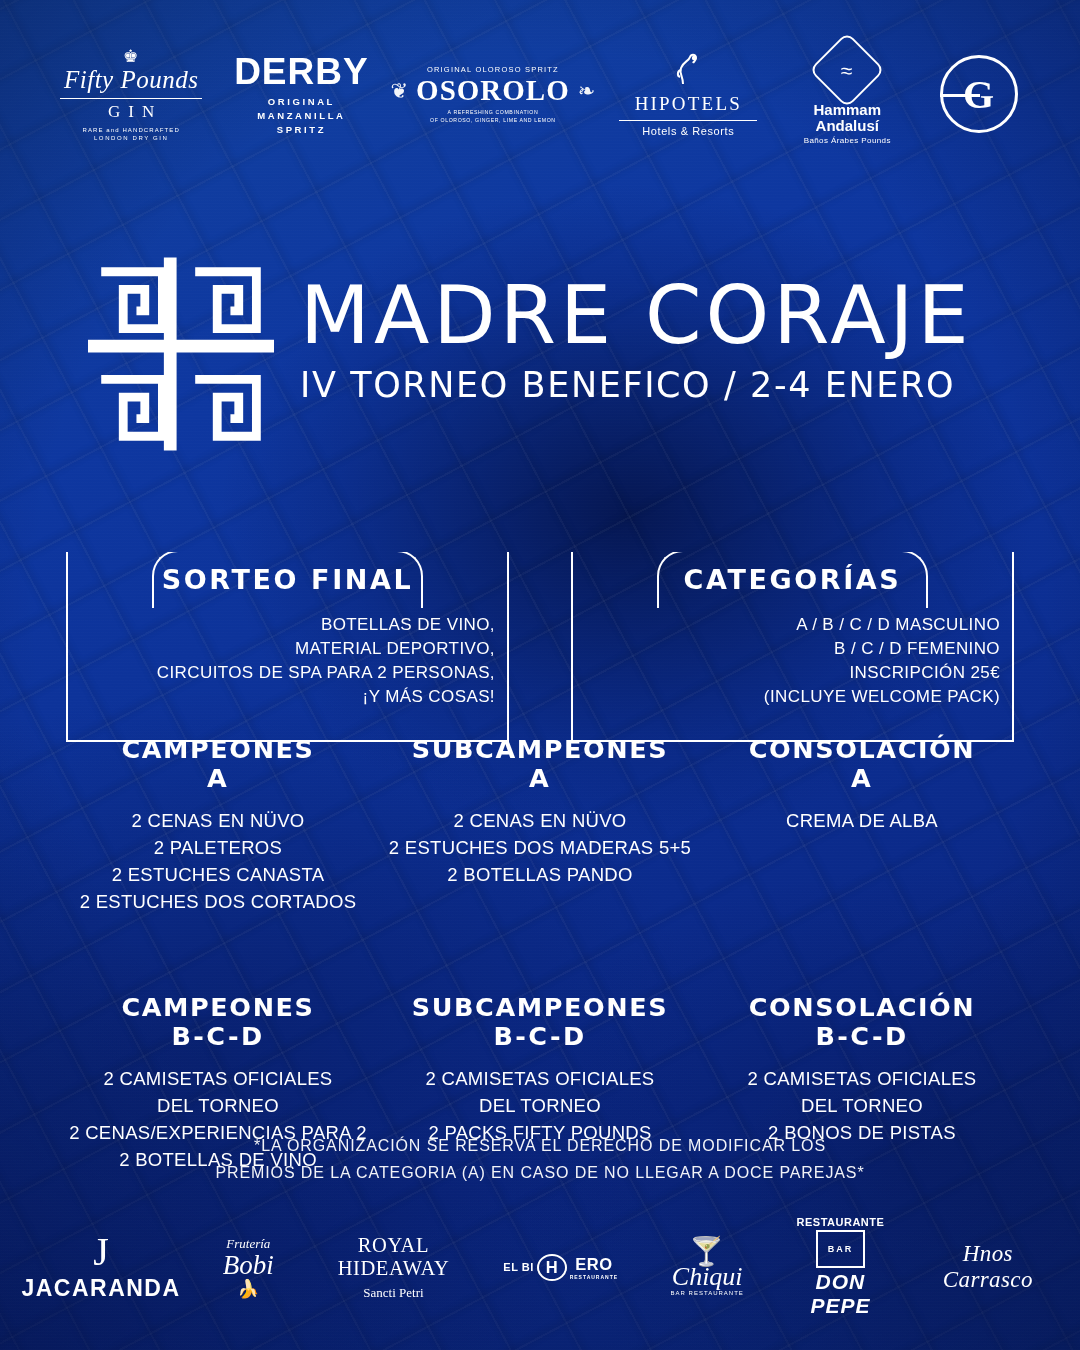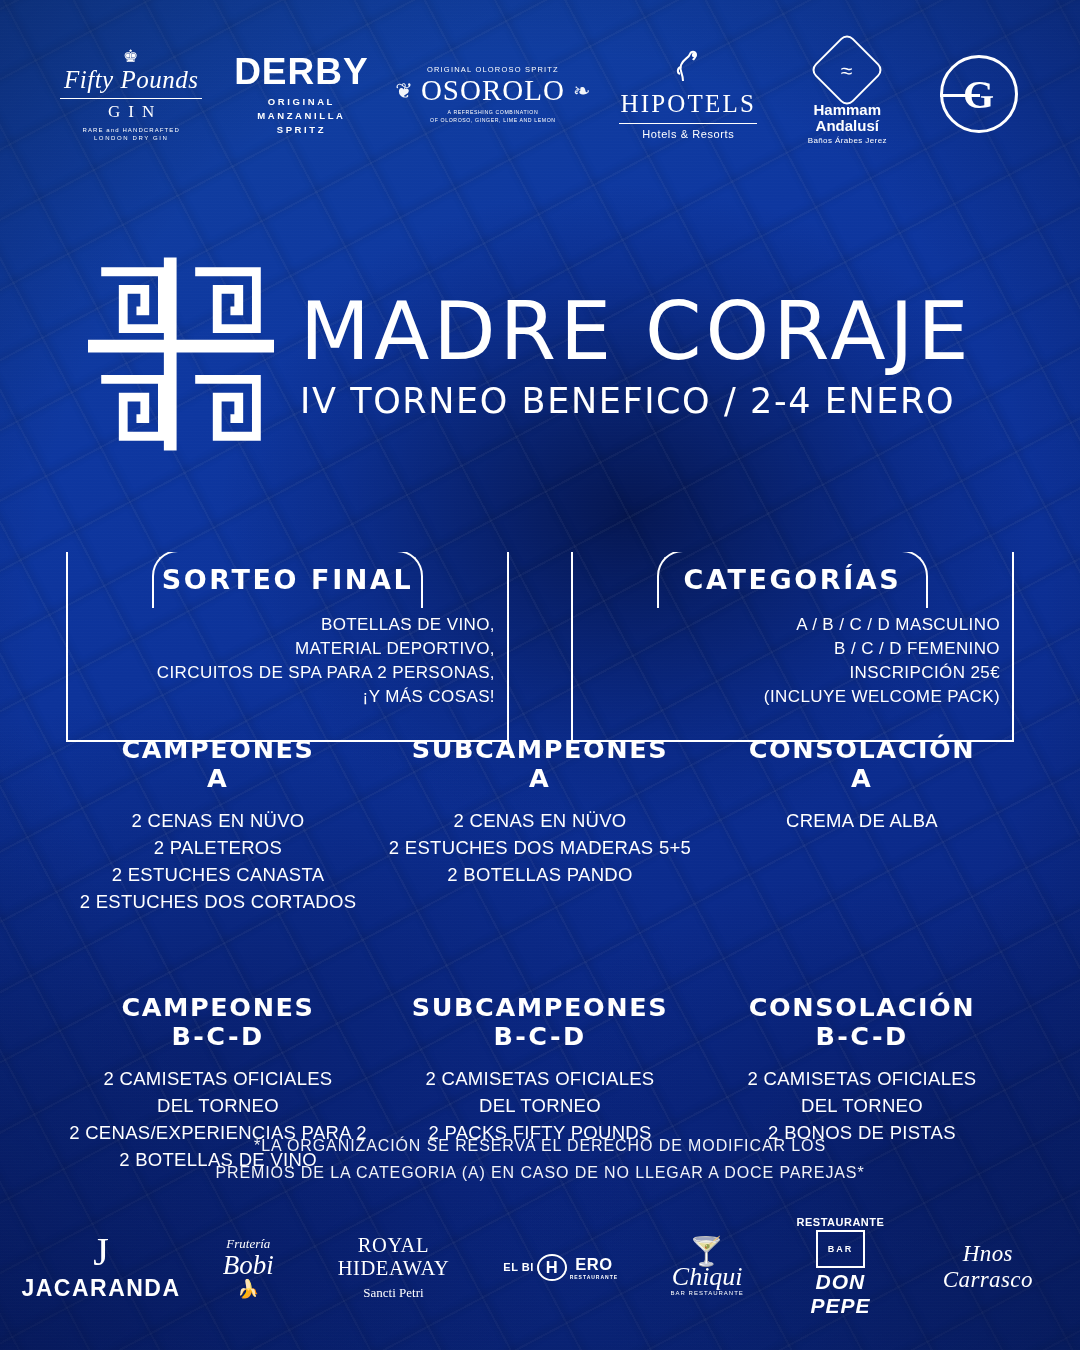--- a/index.html
+++ b/index.html
@@ -86,28 +86,28 @@
 
   .sp-derby { width: 130px; }
   .sp-derby .nm { font-size: 37px; font-weight: bold; letter-spacing: 1px; line-height: 1; }
   .sp-derby .l2 { font-size: 9.5px; letter-spacing: 2.6px; margin-top: 6px; font-weight: bold; }
   .sp-derby .l3 { font-size: 9.5px; letter-spacing: 2.6px; margin-top: 3px; font-weight: bold; }
   .sp-derby .l4 { font-size: 9.5px; letter-spacing: 2.6px; margin-top: 3px; font-weight: bold; }
 
   .sp-oso { width: 185px; position: relative; }
   .sp-oso .top { font-size: 7.5px; letter-spacing: 1.2px; }
   .sp-oso .mid { display:flex; align-items:center; justify-content:center; gap: 8px; }
-  .sp-oso .nm { font-family: "Liberation Serif", serif; font-size: 29px; font-weight: normal; letter-spacing: 1px; }
+  .sp-oso .nm { font-family: "Liberation Serif", serif; font-size: 29px; font-weight: bold; letter-spacing: 1px; }
   .sp-oso .orn { font-size: 21px; line-height: 1; opacity: 0.95; }
   .sp-oso .bot { font-size: 5.2px; letter-spacing: 0.6px; margin-top: 2px; }
   .sp-oso .bot2 { font-size: 5.2px; letter-spacing: 0.6px; margin-top: 2px; }
 
   .sp-hip { width: 150px; }
   .sp-hip .seah { font-size: 30px; line-height: 0.9; }
-  .sp-hip .nm { font-size: 25px; letter-spacing: 2.2px; margin-top: 4px; font-family: "Liberation Serif", serif; }
+  .sp-hip .nm { font-size: 19px; letter-spacing: 2.2px; margin-top: 4px; font-family: "Liberation Serif", serif; }
   .sp-hip .rule { width: 100%; height: 1px; background:#fff; margin: 5px 0 4px; }
   .sp-hip .sub { font-size: 11px; letter-spacing: 0.6px; }
 
   .sp-ham { width: 122px; }
   .sp-ham .badge {
     width: 50px; height: 50px; margin: 0 auto 5px;
     border: 2px solid #fff;
     display:flex; align-items:center; justify-content:center;
     transform: rotate(45deg);
     border-radius: 9px;
@@ -141,21 +141,20 @@
   }
   .mc-logo { width: 186px; height: 196px; flex: 0 0 auto; margin-top: 6px; }
   .title-text { padding-top: 26px; }
   .main-title {
     font-size: 81px;
     letter-spacing: 4px;
     line-height: 0.97;
     font-weight: 400;
     font-family: "DejaVu Sans", sans-serif;
     white-space: nowrap;
-    margin-top: 16px;
   }
   .sub-title {
     font-size: 35px;
     letter-spacing: 1.6px;
     margin-top: 10px;
     font-weight: 400;
     font-family: "DejaVu Sans", sans-serif;
     white-space: nowrap;
   }
 
@@ -369,21 +368,21 @@
       <div class="rule"></div>
       <div class="sub">Hotels &amp; Resorts</div>
     </div>
 
     <div class="sp sp-ham">
       <div class="badge">
           <span>≈</span>
         </div>
       <div class="nm">Hammam</div>
       <div class="nm">Andalusí</div>
-      <div class="sub">Baños Árabes Jerez</div>
+      <div class="sub">Baños Árabes Pounds</div>
     </div>
 
     <div class="sp sp-g">
       <div class="ring">
           <span>G</span>
         </div>
     </div>
 
   </div>
 

